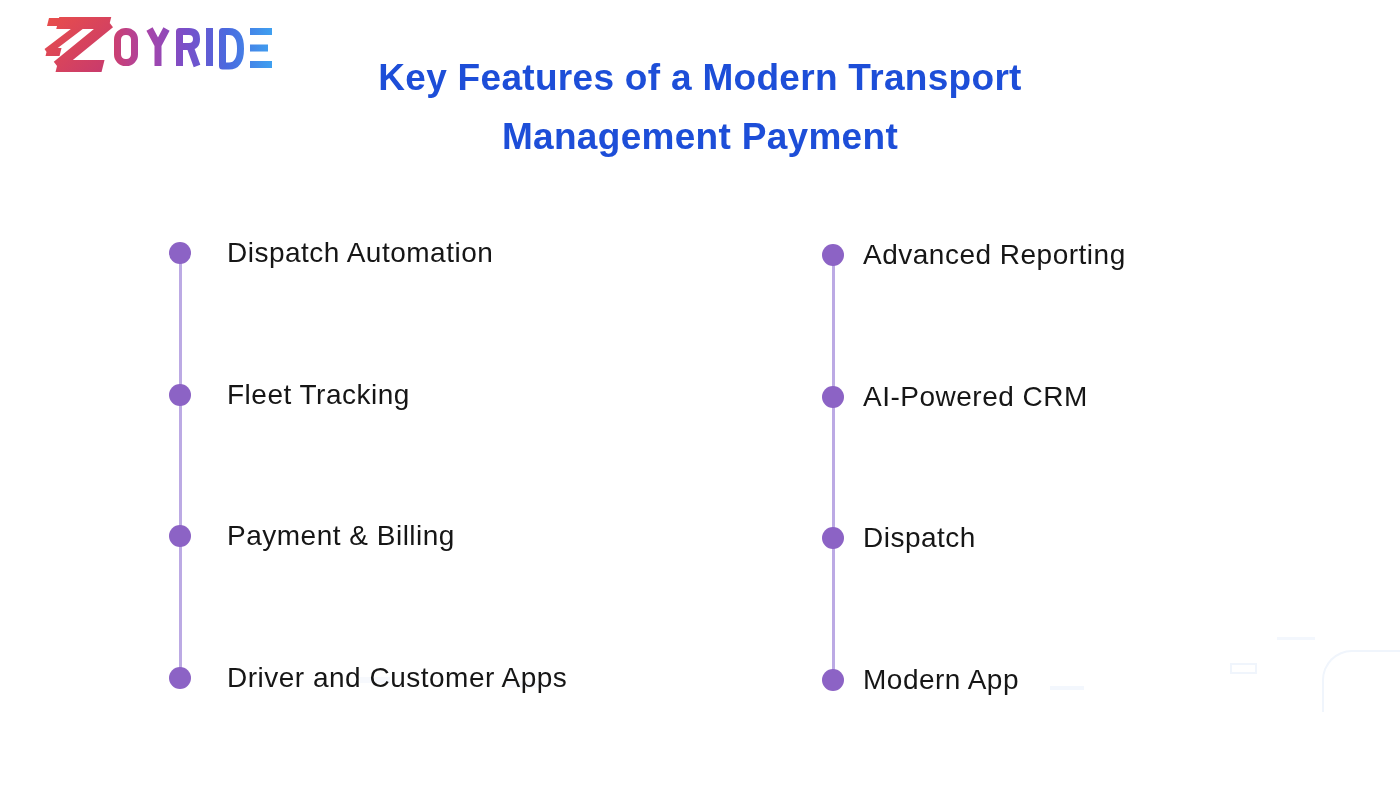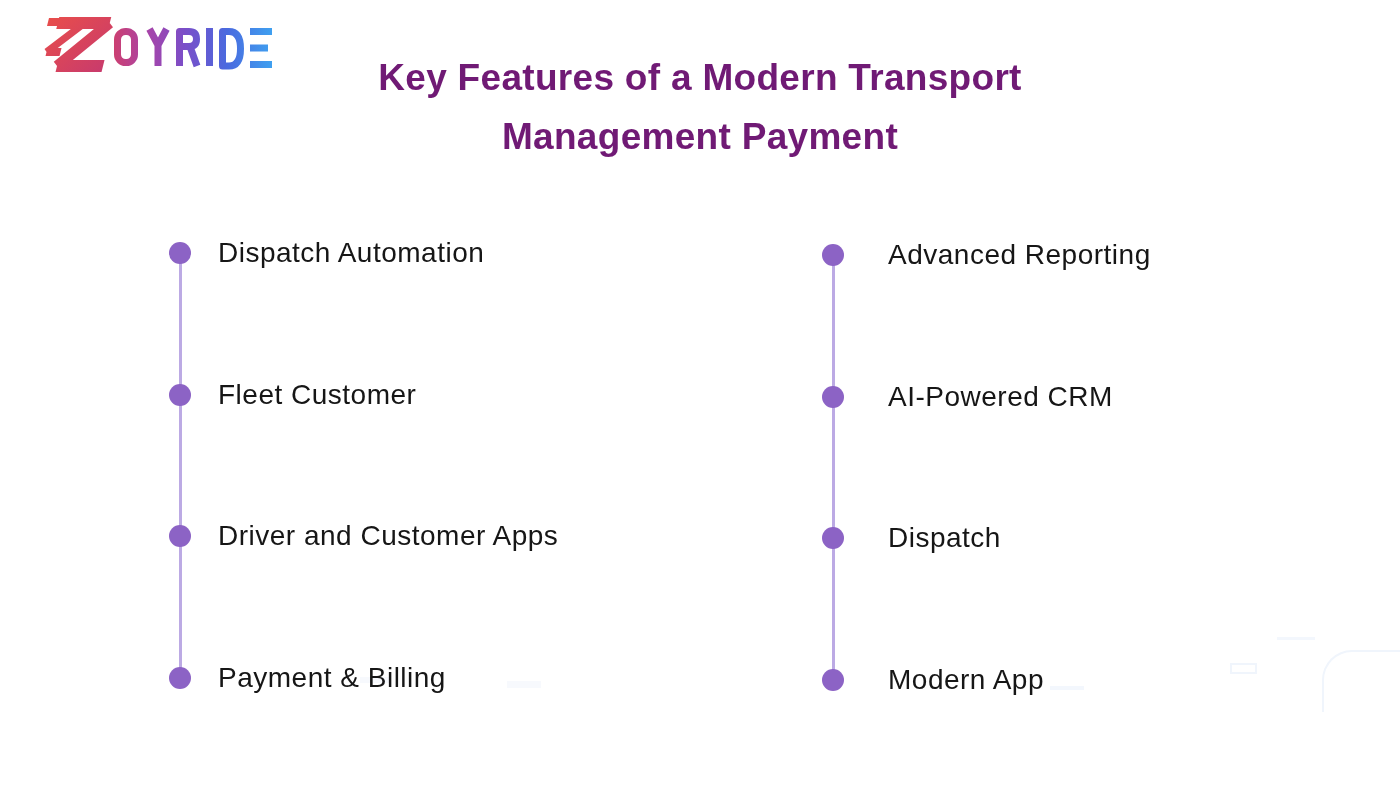--- a/index.html
+++ b/index.html
@@ -13,21 +13,21 @@
     overflow:hidden;
   }
 
   
   .logo { position:absolute; left:34px; top:12px; }
 
   
   .title {
     position:absolute; left:0; right:0; top:48px;
     text-align:center;
-    color:#701a75;
+    color:#1d4ed8;
     font-size:37px; font-weight:700;
     line-height:59px;
     letter-spacing:0.3px;
   }
 
   
   .column {
     position:absolute;
     display:flex; flex-direction:column; justify-content:space-between;
   }
@@ -46,22 +46,22 @@
   }
   .dot {
     width:22px; height:22px; border-radius:50%;
     background:#8C63C5; flex:none;
   }
   .feature-label {
     font-size:28px; line-height:22px;
     color:#161616; letter-spacing:0.5px;
     white-space:nowrap;
   }
-  .col-left  .feature-label { margin-left:27px; }
-  .col-right .feature-label { margin-left:44px; }
+  .col-left  .feature-label { margin-left:36px; }
+  .col-right .feature-label { margin-left:19px; }
 
   
   .wm { position:absolute; z-index:0; }
   .wm-bar { background:#F3F7FD; }
   .wm-box { border:2px solid #F0F5FC; background:transparent; }
   .wm-car { border:2px solid #F0F5FC; border-right:none; border-bottom:none;
             border-radius:30px 14px 0 0; }
 </style>
 </head>
 <body>
@@ -106,29 +106,29 @@
   </div>
 
   <div class="column col-left">
     <div class="connector"></div>
     <div class="feature-row">
       <span class="dot"></span>
       <span class="feature-label">Dispatch Automation</span>
     </div>
     <div class="feature-row">
       <span class="dot"></span>
-      <span class="feature-label">Fleet Customer</span>
+      <span class="feature-label">Fleet Tracking</span>
+    </div>
+    <div class="feature-row">
+      <span class="dot"></span>
+      <span class="feature-label">Payment &amp; Billing</span>
     </div>
     <div class="feature-row">
       <span class="dot"></span>
       <span class="feature-label">Driver and Customer Apps</span>
-    </div>
-    <div class="feature-row">
-      <span class="dot"></span>
-      <span class="feature-label">Payment &amp; Billing</span>
     </div>
   </div>
 
   <div class="column col-right">
     <div class="connector"></div>
     <div class="feature-row">
       <span class="dot"></span>
       <span class="feature-label">Advanced Reporting</span>
     </div>
     <div class="feature-row">

